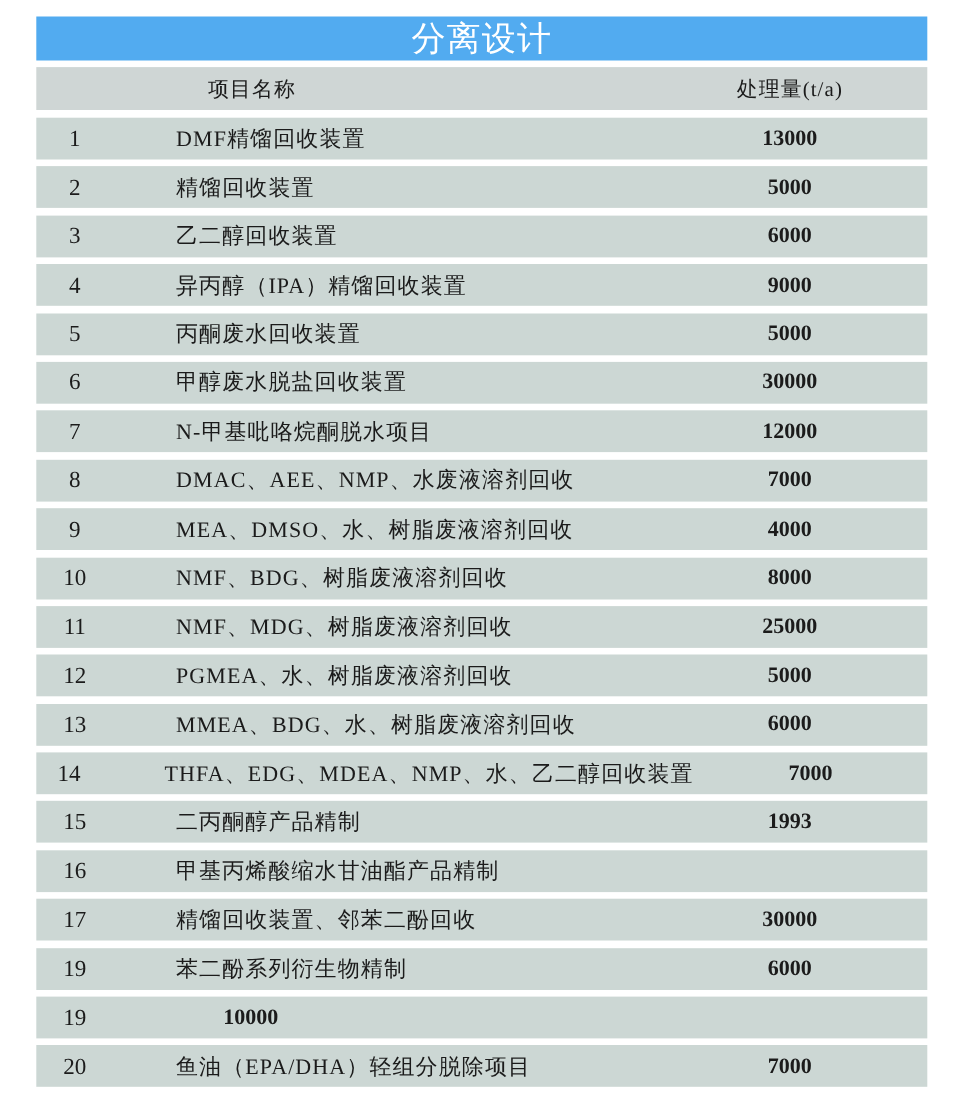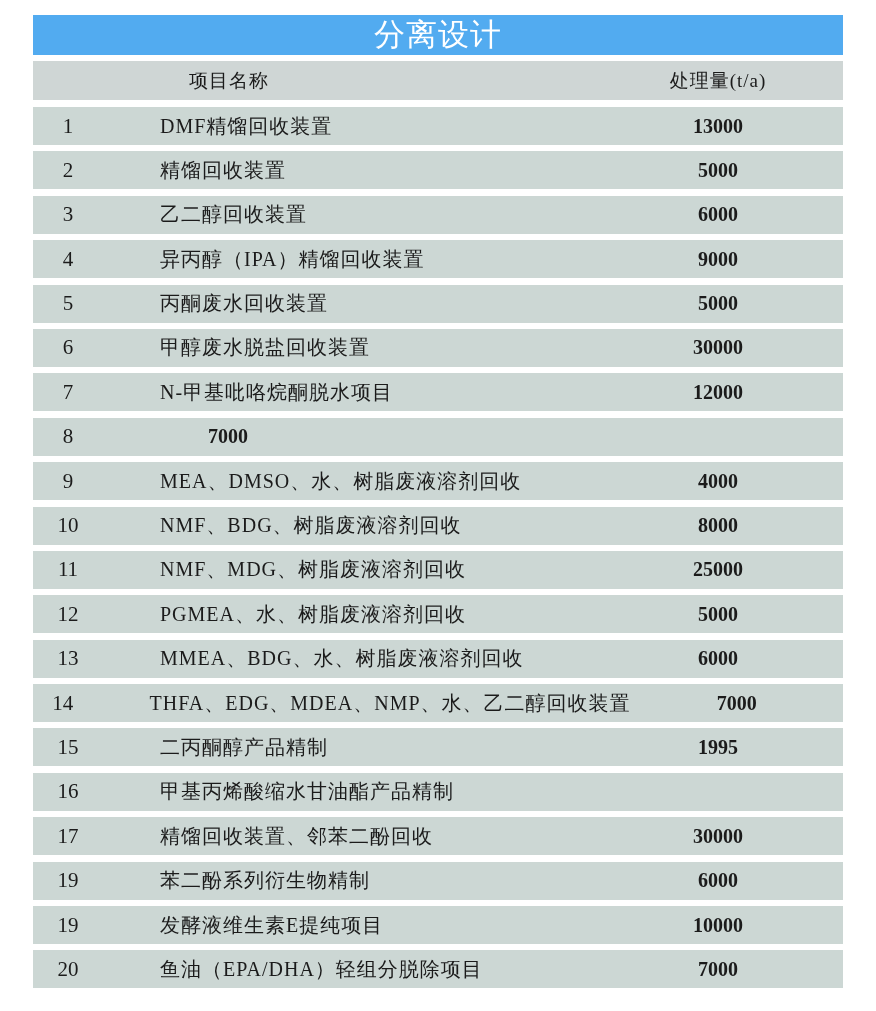--- a/index.html
+++ b/index.html
@@ -130,20 +130,21 @@
     </div>
 
     <div class="row">
       <span class="c-no">7</span>
       <span class="c-name">N-甲基吡咯烷酮脱水项目</span>
       <span class="c-cap">12000</span>
     </div>
 
     <div class="row">
       <span class="c-no">8</span>
+      <span class="c-name">DMAC、AEE、NMP、水废液溶剂回收</span>
       <span class="c-cap">7000</span>
     </div>
 
     <div class="row">
       <span class="c-no">9</span>
       <span class="c-name">MEA、DMSO、水、树脂废液溶剂回收</span>
       <span class="c-cap">4000</span>
     </div>
 
     <div class="row">
@@ -172,21 +173,21 @@
 
     <div class="row">
       <span class="c-no">14</span>
       <span class="c-name">THFA、EDG、MDEA、NMP、水、乙二醇回收装置</span>
       <span class="c-cap">7000</span>
     </div>
 
     <div class="row">
       <span class="c-no">15</span>
       <span class="c-name">二丙酮醇产品精制</span>
-      <span class="c-cap">1995</span>
+      <span class="c-cap">1993</span>
     </div>
 
     <div class="row">
       <span class="c-no">16</span>
       <span class="c-name">甲基丙烯酸缩水甘油酯产品精制</span>
     </div>
 
     <div class="row">
       <span class="c-no">17</span>
       <span class="c-name">精馏回收装置、邻苯二酚回收</span>
@@ -194,21 +195,20 @@
     </div>
 
     <div class="row">
       <span class="c-no">19</span>
       <span class="c-name">苯二酚系列衍生物精制</span>
       <span class="c-cap">6000</span>
     </div>
 
     <div class="row">
       <span class="c-no">19</span>
-      <span class="c-name">发酵液维生素E提纯项目</span>
       <span class="c-cap">10000</span>
     </div>
 
     <div class="row">
       <span class="c-no">20</span>
       <span class="c-name">鱼油（EPA/DHA）轻组分脱除项目</span>
       <span class="c-cap">7000</span>
     </div>
   </div>
 

